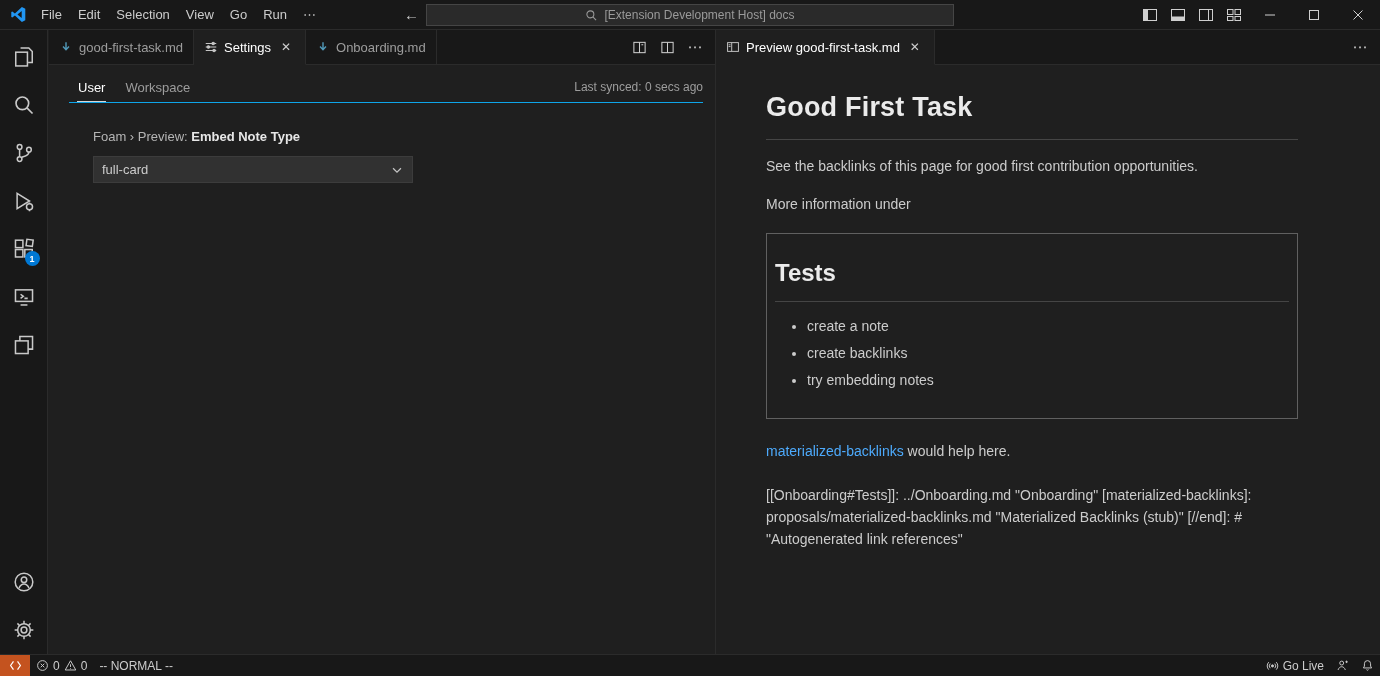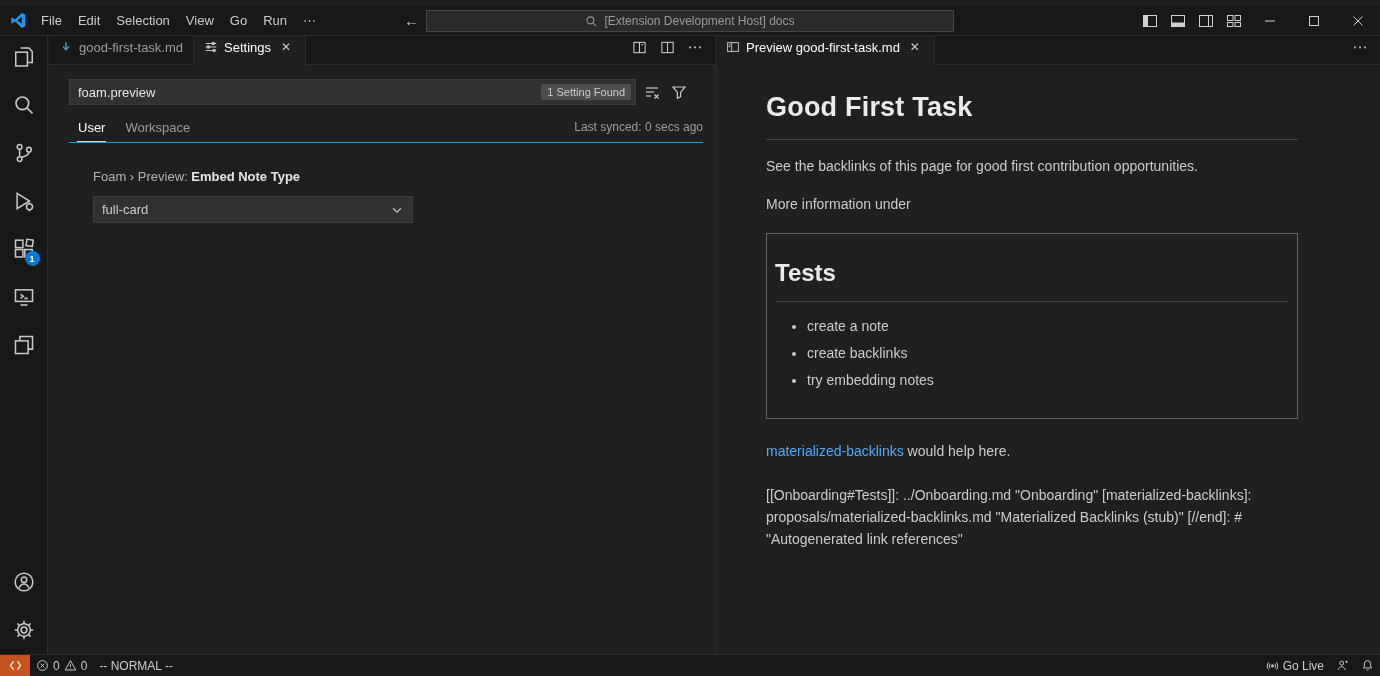--- a/index.html
+++ b/index.html
@@ -1,21 +1,21 @@
 <!DOCTYPE html>
 <html><head>
 <meta charset="utf-8">
 <style>
   * { box-sizing: border-box; margin: 0; padding: 0; }
   html,body { background:#000; }
   body { font-family: "Liberation Sans", sans-serif; }
   .window { position:relative; width:1380px; height:676px; background:#1f1f1f; overflow:hidden; color:#cccccc; }
 
   
-  .titlebar { position:absolute; top:6px; left:0; right:0; height:30px; background:#181818; border-bottom:1px solid #2b2b2b; display:flex; align-items:center; font-size:13px; color:#cccccc; z-index:5; }
+  .titlebar { position:absolute; top:0; left:0; right:0; height:30px; background:#181818; border-bottom:1px solid #2b2b2b; display:flex; align-items:center; font-size:13px; color:#cccccc; z-index:5; }
   .vscode-logo { width:18px; height:18px; margin:0 6px 0 9px; display:flex; align-items:center; justify-content:center; }
   .menu-item { padding:4px 8px; border-radius:5px; color:#cccccc; cursor:default; }
   .menu-overflow { padding:4px 8px; color:#cccccc; }
   .nav-arrows { display:flex; align-items:center; gap:14px; margin-left:80px; font-size:15px; }
   .nav-arrows .back { color:#cccccc; }
   .nav-arrows .fwd { color:#6a6a6a; }
   .command-center { position:absolute; left:50%; top:4px; transform:translateX(-50%); width:528px; height:22px; background:#2a2a2a; border:1px solid #454545; border-radius:0; display:flex; align-items:center; justify-content:center; gap:6px; color:#9a9a9a; font-size:12px; }
   .window-controls { margin-left:auto; display:flex; align-items:center; height:100%; }
   .wc-layout { width:28px; height:100%; display:flex; align-items:center; justify-content:center; color:#cfcfcf; }
   .wc-btn { width:44px; height:100%; display:flex; align-items:center; justify-content:center; color:#cfcfcf; }
@@ -239,57 +239,46 @@
                 <line x1="2" y1="8" x2="14" y2="8"></line>
                 <line x1="2" y1="12" x2="14" y2="12"></line>
                 <circle cx="10.5" cy="4" r="1.4" fill="#c5c5c5"></circle>
                 <circle cx="5" cy="8" r="1.4" fill="#c5c5c5"></circle>
                 <circle cx="11.5" cy="12" r="1.4" fill="#c5c5c5"></circle>
               </svg>
           </span>
           <span>Settings</span>
           <span class="tab-close">✕</span>
         </div>
+        <div class="tab">
+          <span class="sb-icon">
+            <svg width="14" height="14" viewBox="0 0 16 16" fill="none" stroke="#519aba" stroke-width="1.6">
+                <path d="M8 2.5v8M4.6 7.5L8 11l3.4-3.5"></path>
+              </svg>
+          </span>
+          <span>Onboarding.md</span>
+        </div>
         <div class="tab-fill">
           <span class="tab-action">
             <svg width="15" height="15" viewBox="0 0 16 16" fill="none" stroke="currentColor" stroke-width="1.1">
                 <rect x="2" y="2.5" width="12" height="11"></rect>
                 <path d="M8 2.5v11M10 5h2"></path>
               </svg>
           </span>
           <span class="tab-action">
             <svg width="15" height="15" viewBox="0 0 16 16" fill="none" stroke="currentColor" stroke-width="1.1">
                 <rect x="2" y="2.5" width="12" height="11"></rect>
                 <line x1="8" y1="2.5" x2="8" y2="13.5"></line>
               </svg>
           </span>
           <span class="tab-action">⋯</span>
         </div>
       </div>
 
       <div class="settings-body">
-        <div class="settings-search-row">
-          <div class="settings-search">
-            <span class="value">foam.preview</span>
-            <span class="count-badge">1 Setting Found</span>
-          </div>
-          <span class="ssr-icon">
-            <svg width="16" height="16" viewBox="0 0 16 16" fill="none" stroke="currentColor" stroke-width="1.2">
-                <line x1="2" y1="4" x2="14" y2="4"></line>
-                <line x1="2" y1="8" x2="10" y2="8"></line>
-                <line x1="2" y1="12" x2="7" y2="12"></line>
-                <path d="M10.5 10.5l4 4M14.5 10.5l-4 4"></path>
-              </svg>
-          </span>
-          <span class="ssr-icon">
-            <svg width="16" height="16" viewBox="0 0 16 16" fill="none" stroke="currentColor" stroke-width="1.2">
-                <path d="M2 3h12L9.6 8.4v4.4l-3.2 1.6V8.4L2 3z"></path>
-              </svg>
-          </span>
-        </div>
 
         <div class="scope-row">
           <span class="scope-tab active">User</span>
           <span class="scope-tab">Workspace</span>
           <span class="last-synced">Last synced: 0 secs ago</span>
         </div>
 
         <div class="setting-item">
           <div class="setting-label">
             <span>Foam › Preview: </span><span class="name">Embed Note Type</span>

